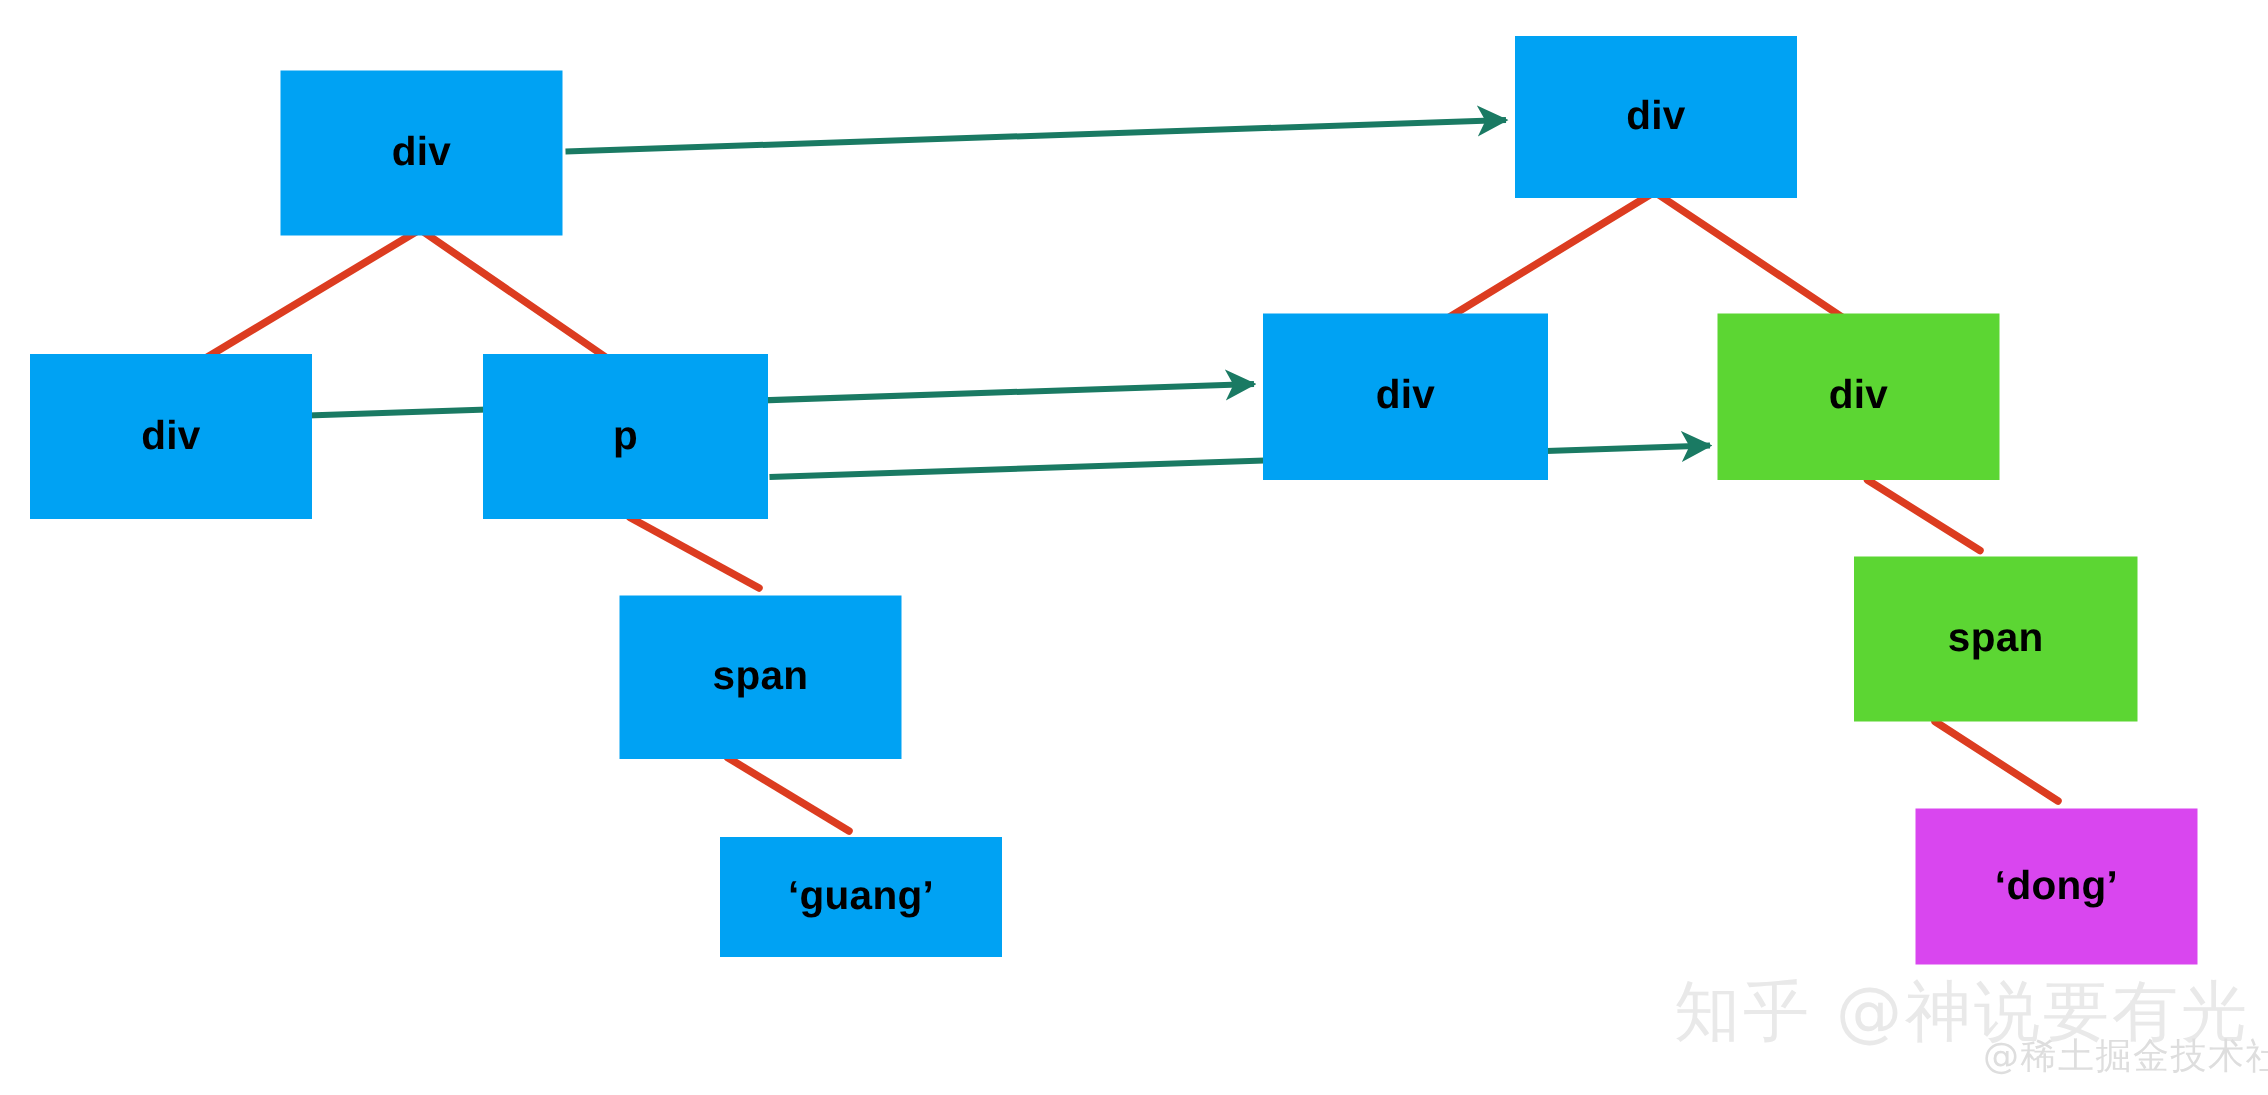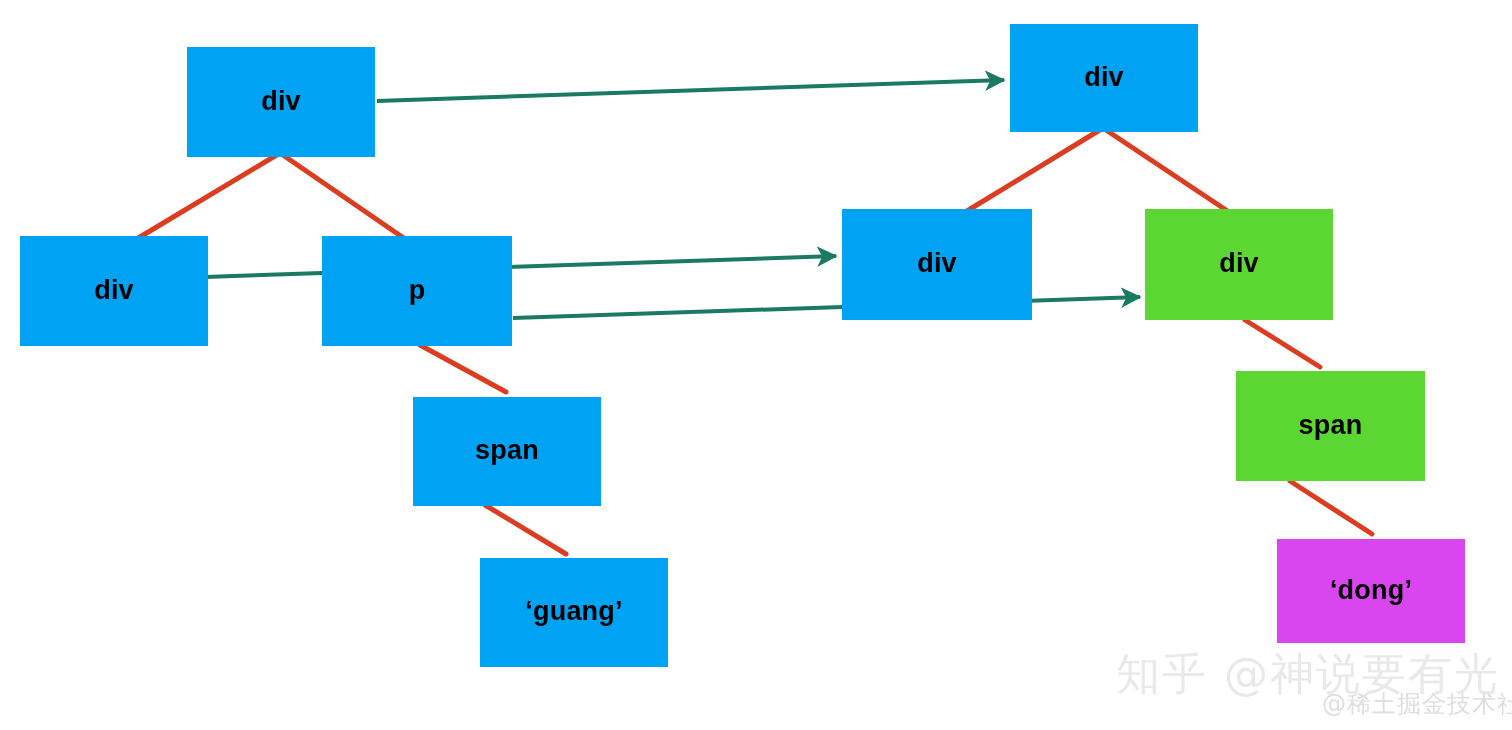--- a/index.html
+++ b/index.html
@@ -96,21 +96,21 @@
       </div>
       <div class="node" style="left: 20px; top: 236px; width: 188px; height: 110px; background: rgb(0, 162, 243); color: rgb(0, 0, 0);">
         <span class="node-label">div</span>
       </div>
       <div class="node" style="left: 322px; top: 236px; width: 190px; height: 110px; background: rgb(0, 162, 243); color: rgb(0, 0, 0);">
         <span class="node-label">p</span>
       </div>
       <div class="node" style="left: 413px; top: 397px; width: 188px; height: 109px; background: rgb(0, 162, 243); color: rgb(0, 0, 0);">
         <span class="node-label">span</span>
       </div>
-      <div class="node" style="left: 480px; top: 558px; width: 188px; height: 109px; background: rgb(0, 162, 243); color: rgb(0, 0, 0);">
+      <div class="node" style="left: 480px; top: 558px; width: 188px; height: 80px; background: rgb(0, 162, 243); color: rgb(0, 0, 0);">
         <span class="node-label">‘guang’</span>
       </div>
       <div class="node" style="left: 1010px; top: 24px; width: 188px; height: 108px; background: rgb(0, 162, 243); color: rgb(0, 0, 0);">
         <span class="node-label">div</span>
       </div>
       <div class="node" style="left: 842px; top: 209px; width: 190px; height: 111px; background: rgb(0, 162, 243); color: rgb(0, 0, 0);">
         <span class="node-label">div</span>
       </div>
       <div class="node" style="left: 1145px; top: 209px; width: 188px; height: 111px; background: rgb(92, 214, 51); color: rgb(0, 0, 0);">
         <span class="node-label">div</span>

